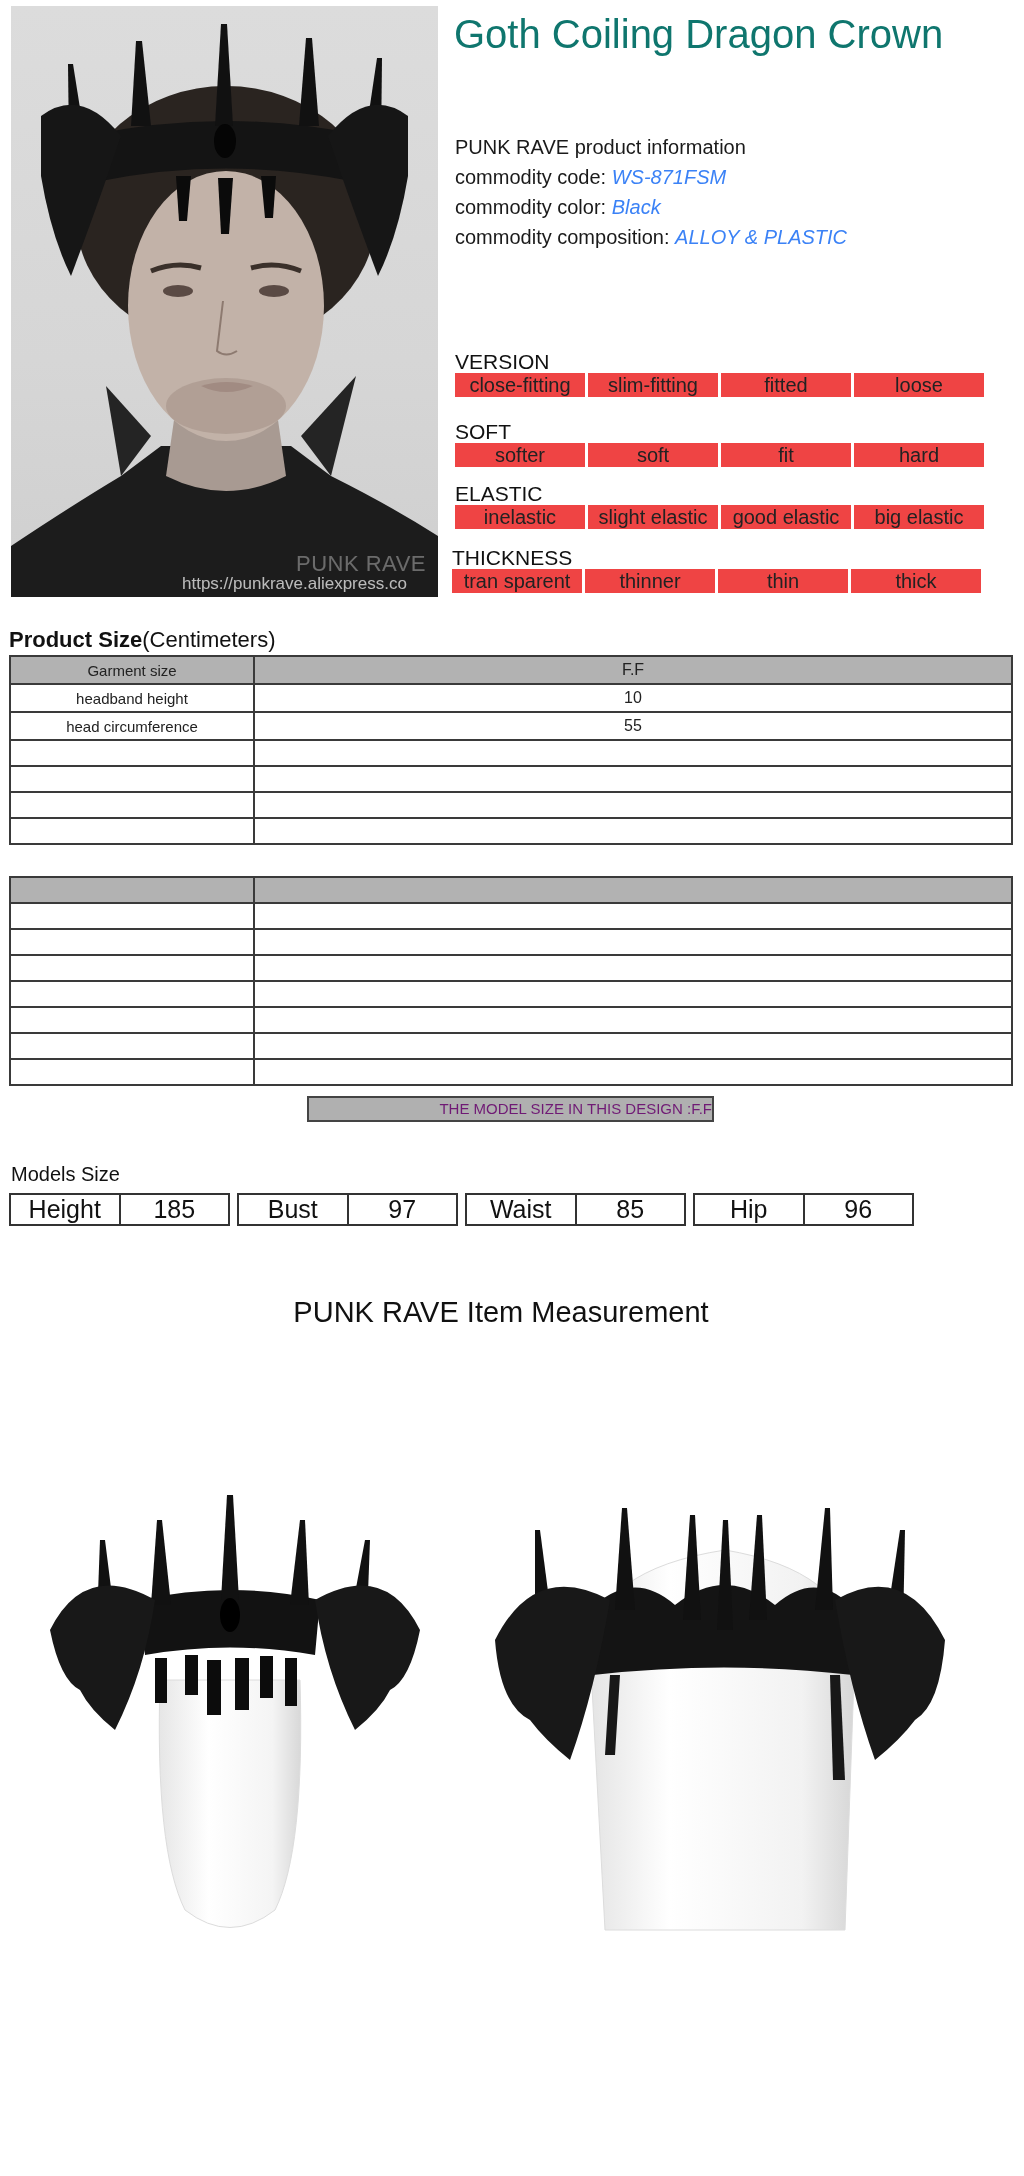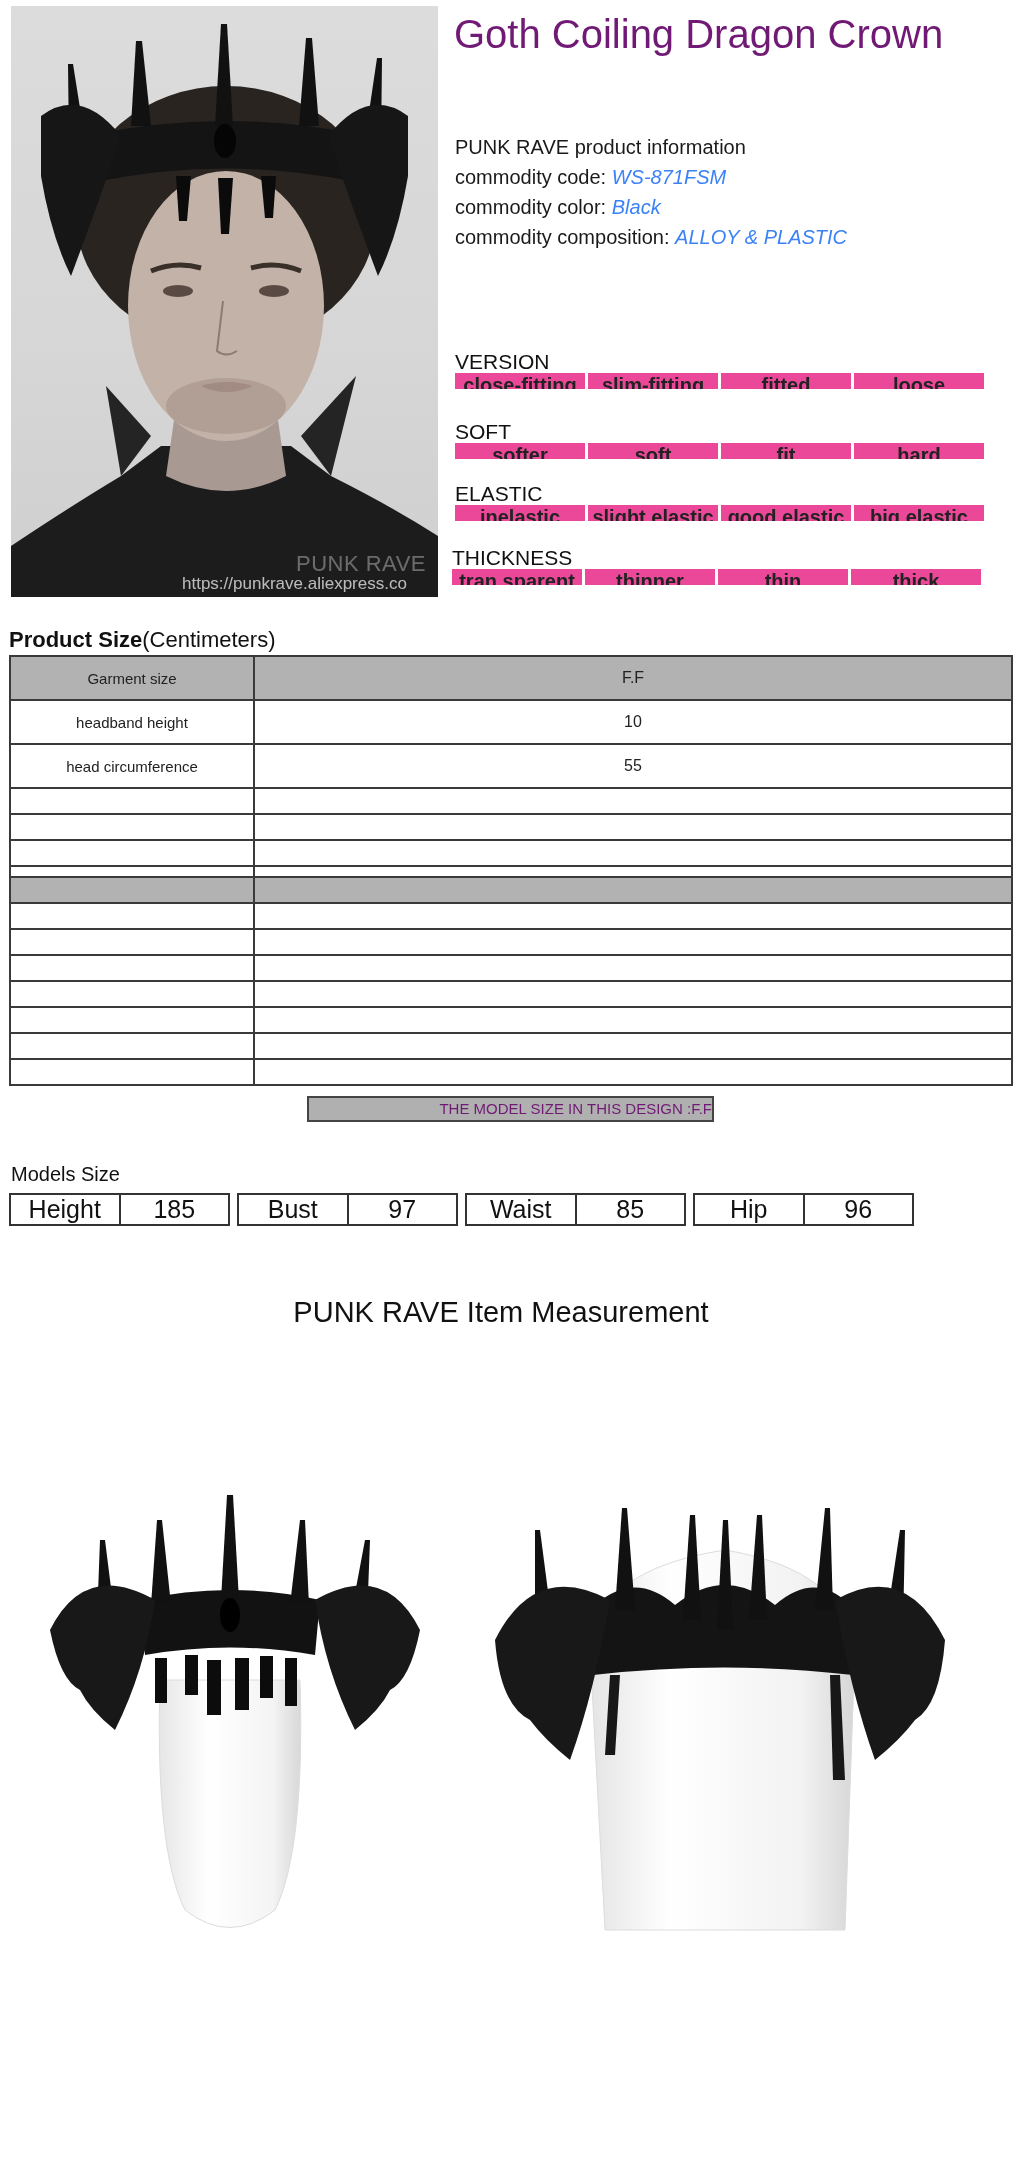--- a/index.html
+++ b/index.html
@@ -17,47 +17,47 @@
     position: absolute; left: 285px; top: 545px; font-size: 22px; color: rgba(255,255,255,0.35);
     letter-spacing: 0.5px;
   }
   .photo .wm-url {
     position: absolute; left: 171px; top: 568px; font-size: 17px; color: rgba(255,255,255,0.7);
     white-space: nowrap;
   }
 
   
   .title {
-    position: absolute; left: 454px; top: 12px; font-size: 40px; font-weight: normal; color: #701a75;
+    position: absolute; left: 454px; top: 12px; font-size: 40px; font-weight: normal; color: #0f766e;
     white-space: nowrap;
   }
   .info { position: absolute; left: 455px; top: 118px; font-size: 20px; line-height: 30px; color: #1a1a1a; margin-top: 14px; }
   .info .line { white-space: nowrap; }
   .info .val { color: #3b82f6; font-style: italic; }
 
   
   .attr-group { position: absolute; left: 455px; }
   .attr-label { font-size: 21px; line-height: 22px; color: #111; }
   .attr-row { display: flex; gap: 3px; margin-top: 0px; }
   .attr-cell {
-    width: 130px; height: 16px; background: #ec4899; color: #222;
-    font-size: 20px; line-height: 24px; text-align: center; white-space: nowrap; overflow: hidden; font-weight: bold;
+    width: 130px; height: 24px; background: #ef4444; color: #222;
+    font-size: 20px; line-height: 24px; text-align: center; white-space: nowrap; overflow: hidden;
   }
 
   
   .ps-title { position: absolute; left: 9px; top: 627px; font-size: 22px; white-space: nowrap; }
   .ps-title b { font-weight: bold; }
   .ps-title span.unit { font-weight: normal; }
 
   table.size {
     position: absolute; left: 9px; width: 1004px; border-collapse: collapse;
     font-size: 15px; color: #222;
   }
   table.size td {
-    border: 2px solid #3a3a3a; height: 26px; text-align: center; padding: 12px;
+    border: 2px solid #3a3a3a; height: 26px; text-align: center; padding: 4px;
   }
   table.size td.c1 { width: 244px; }
   table.size tr.hdr td { background: #b2b2b2; }
   table.size tr.hdr td.c1 { font-size: 15px; }
   table.size td.val { font-size: 16px; }
 
   .model-banner {
     position: absolute; left: 307px; top: 1096px; width: 407px; height: 26px;
     background: #b0b0b0; border: 2px solid #444; text-align: right;
     font-size: 15px; line-height: 22px; color: #701a75; white-space: nowrap;

